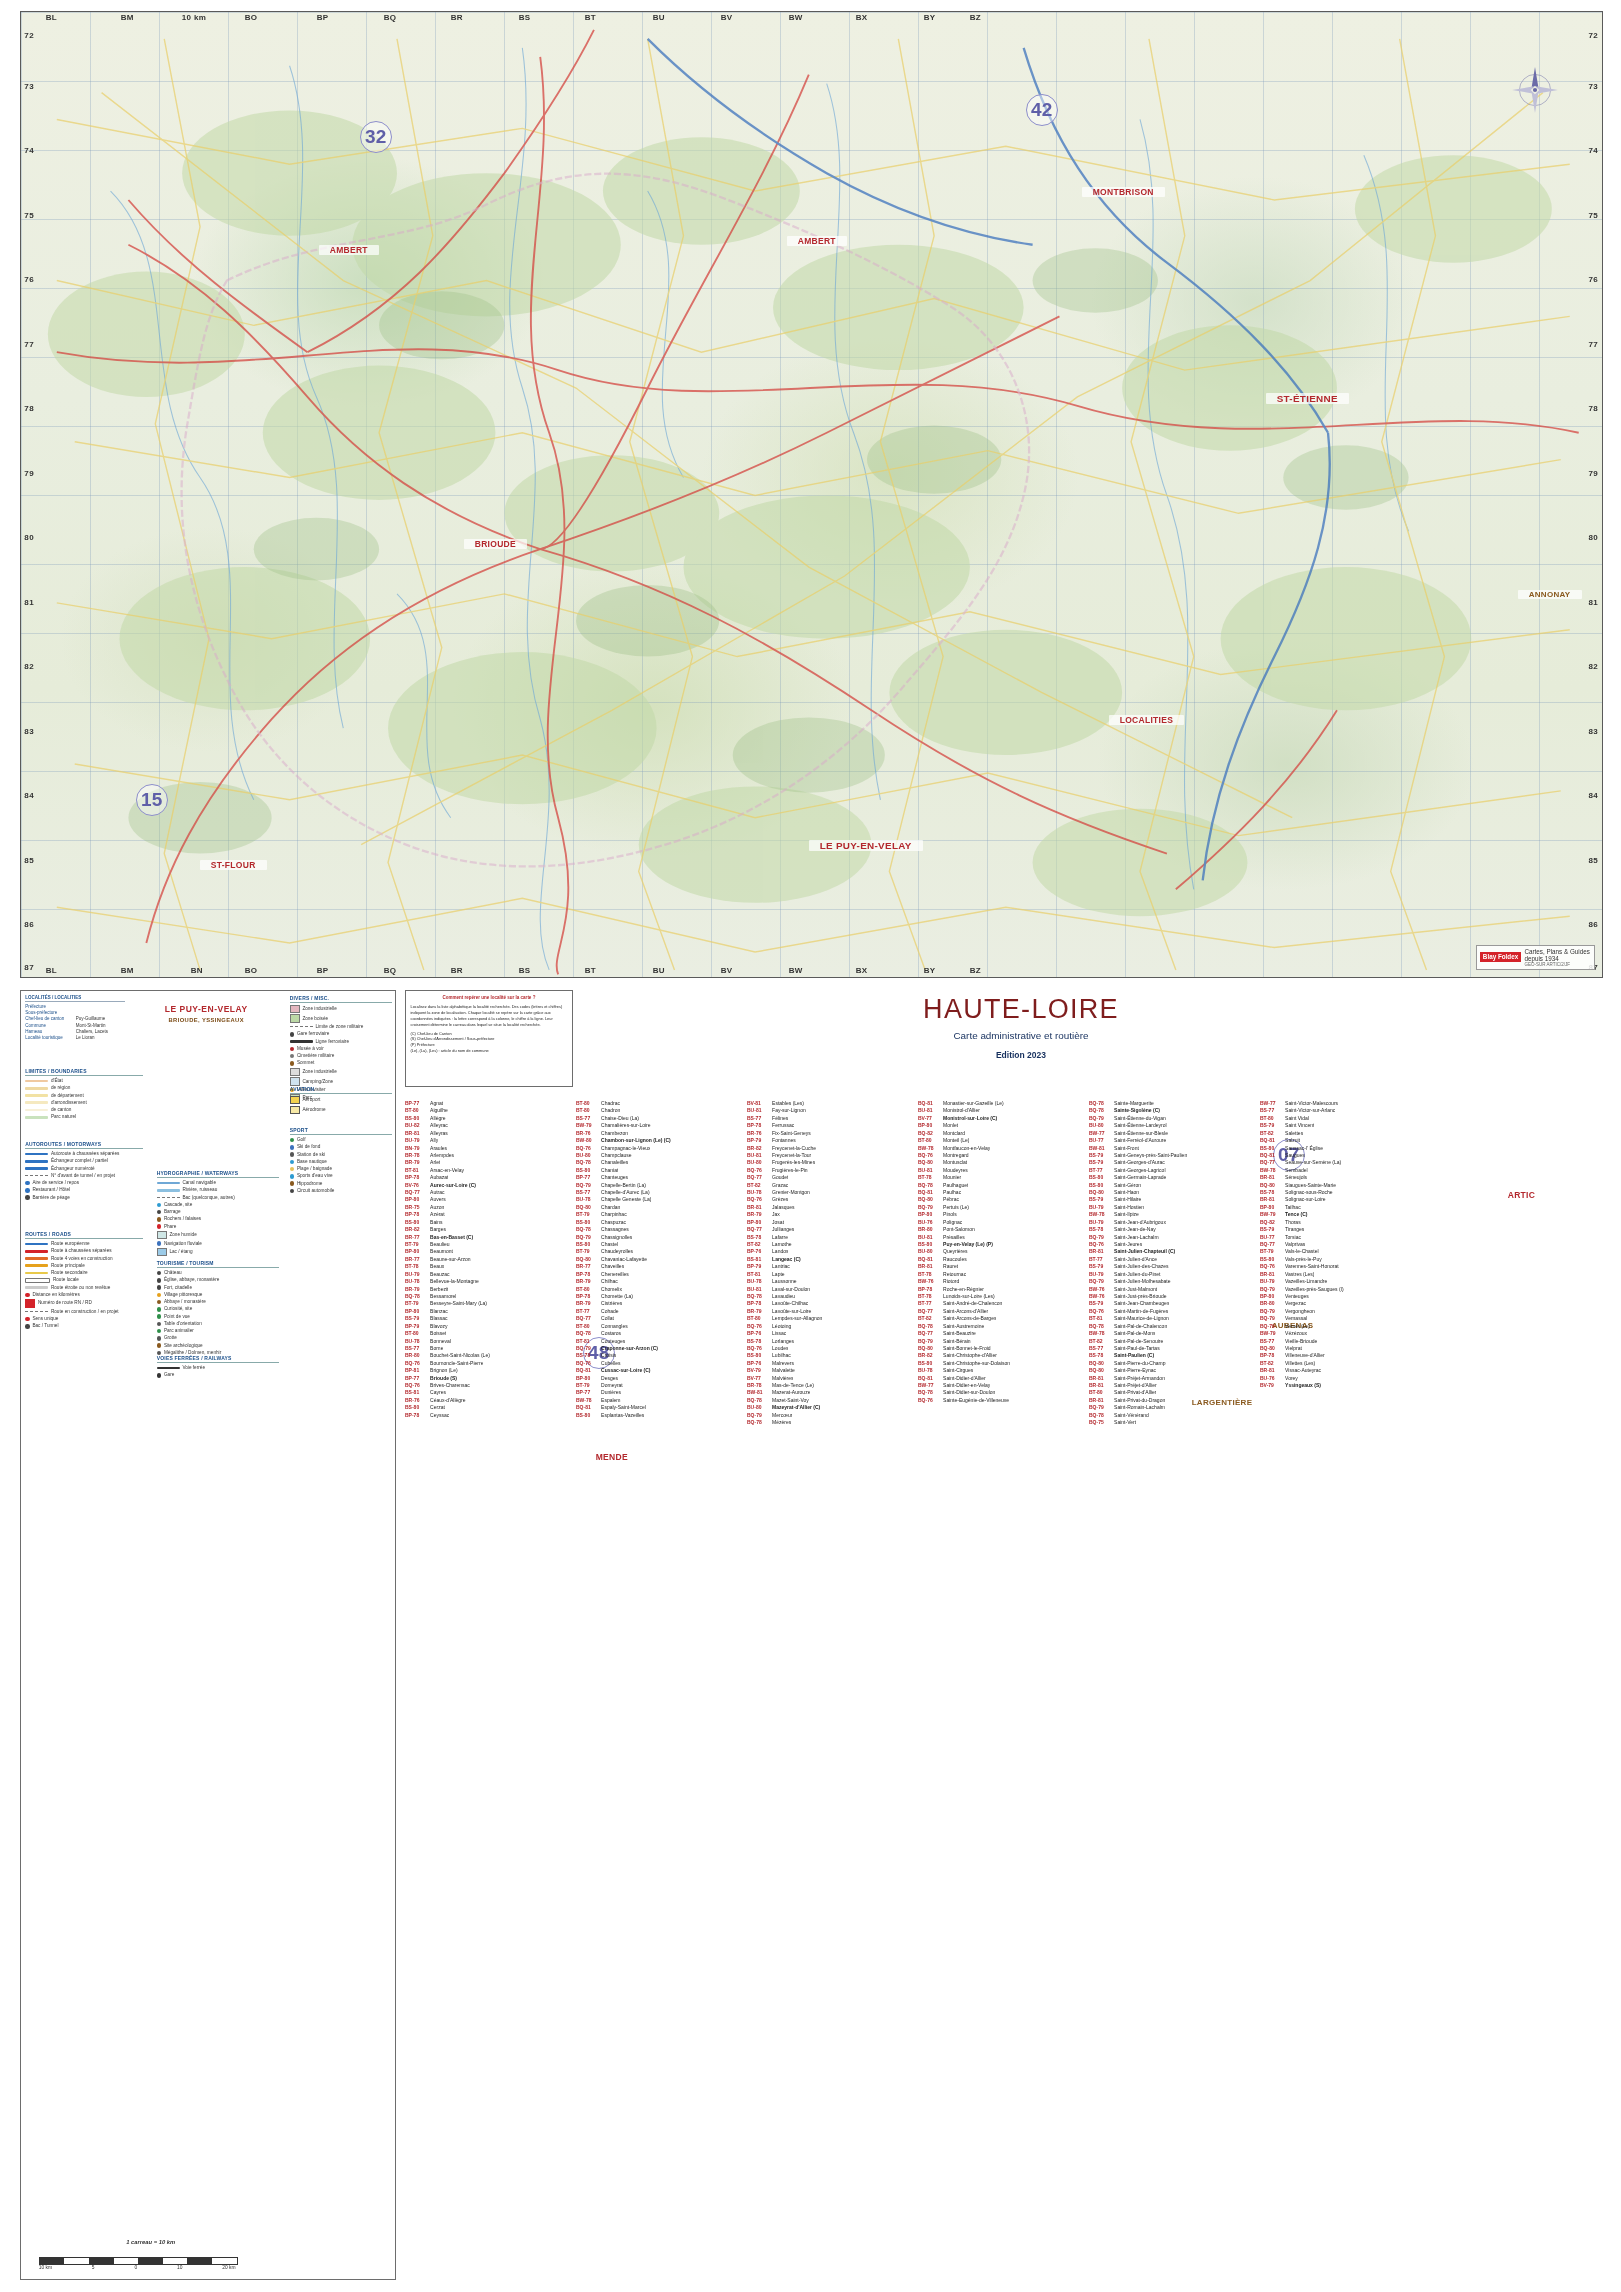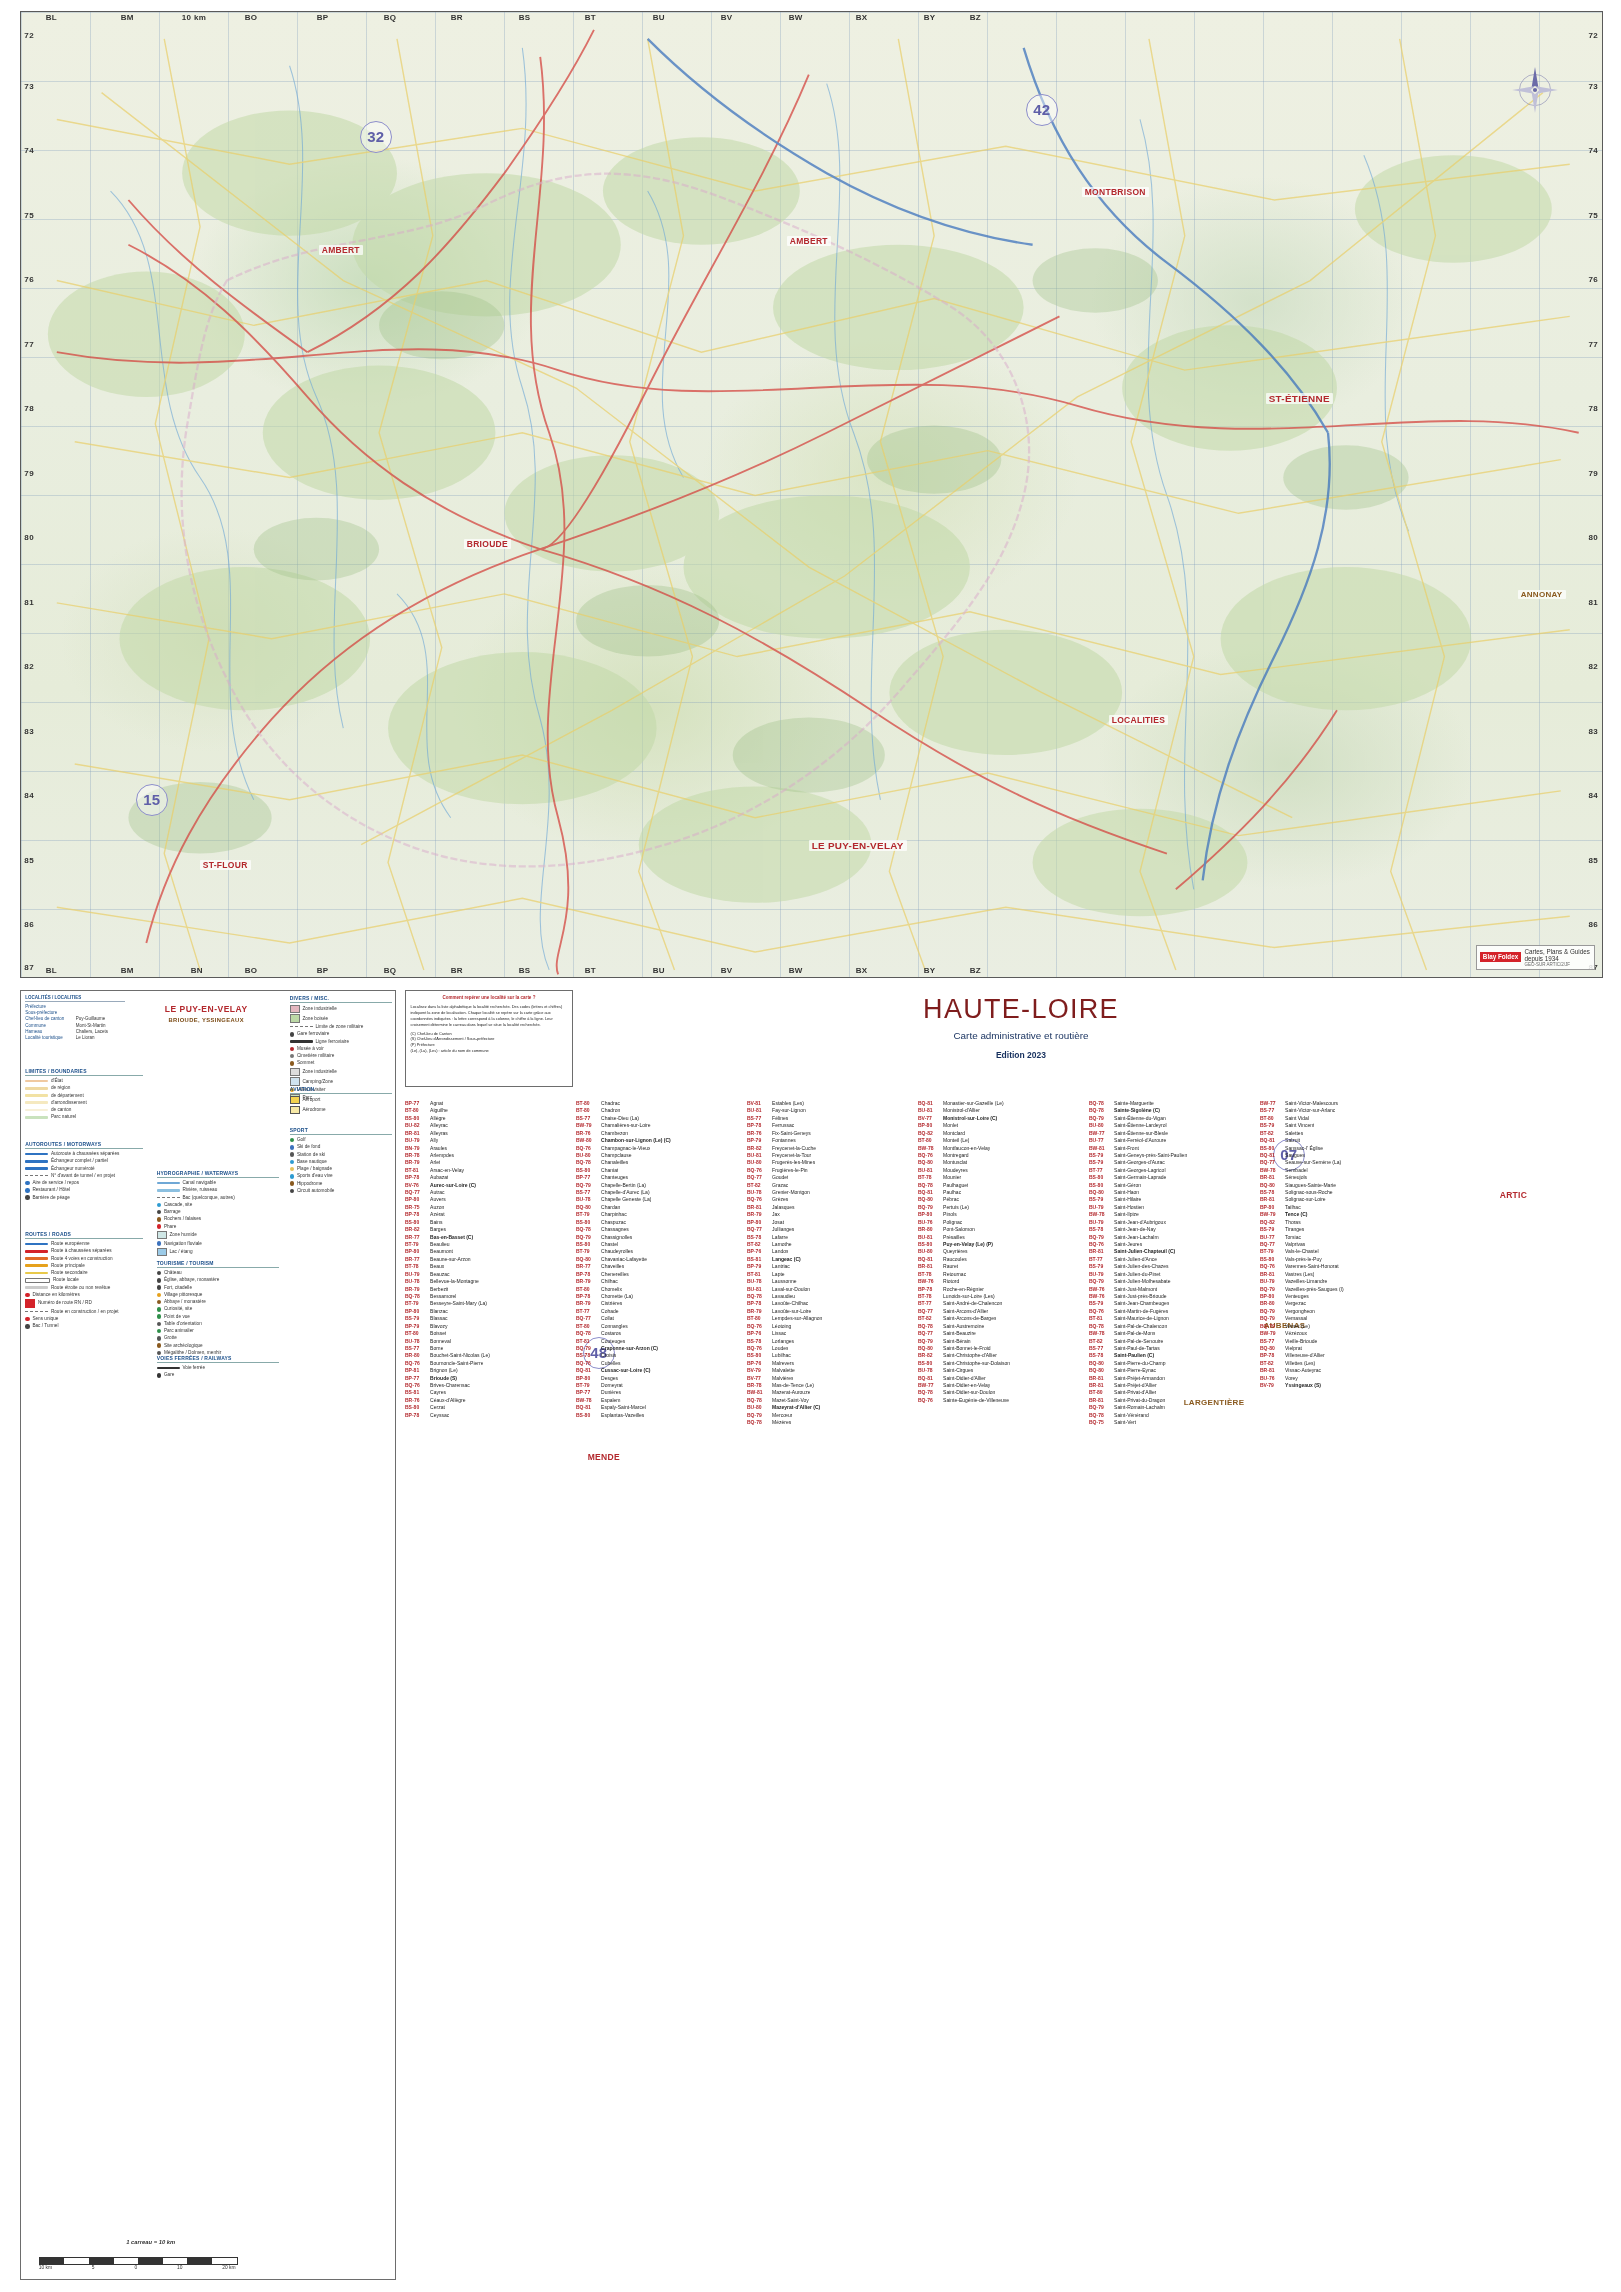--- a/index.html
+++ b/index.html
@@ -59,34 +59,34 @@
     letter-spacing: 0.4px;
   }
 
   .city-label {
     position: absolute;
     font-size: 8.5px;
     font-weight: bold;
     color: #b3282d;
     letter-spacing: 0.3px;
     background: rgba(255,255,255,.72);
-    padding: 0 3px;
+    padding: 0 11px;
     border-radius: 0.9px;
     white-space: nowrap;
   }
   .city-label.big { font-size: 9.9px; }
   .city-label.sub { color: #8a5a1f; font-weight: bold; font-size: 8px; }
 
   .dept-badge {
     position: absolute;
     width: 30px; height: 30px;
     border-radius: 50%;
     border: 1.8px solid #8d8ecb;
     color: #5f5fa8;
-    font-size: 15px;
+    font-size: 19px;
     font-weight: bold;
     display: flex; align-items: center; justify-content: center;
     background: rgba(255,255,255,.45);
   }
 
   .compass {
     position: absolute;
     right: 41px; top: 52px;
     width: 52px; height: 52px;
   }

